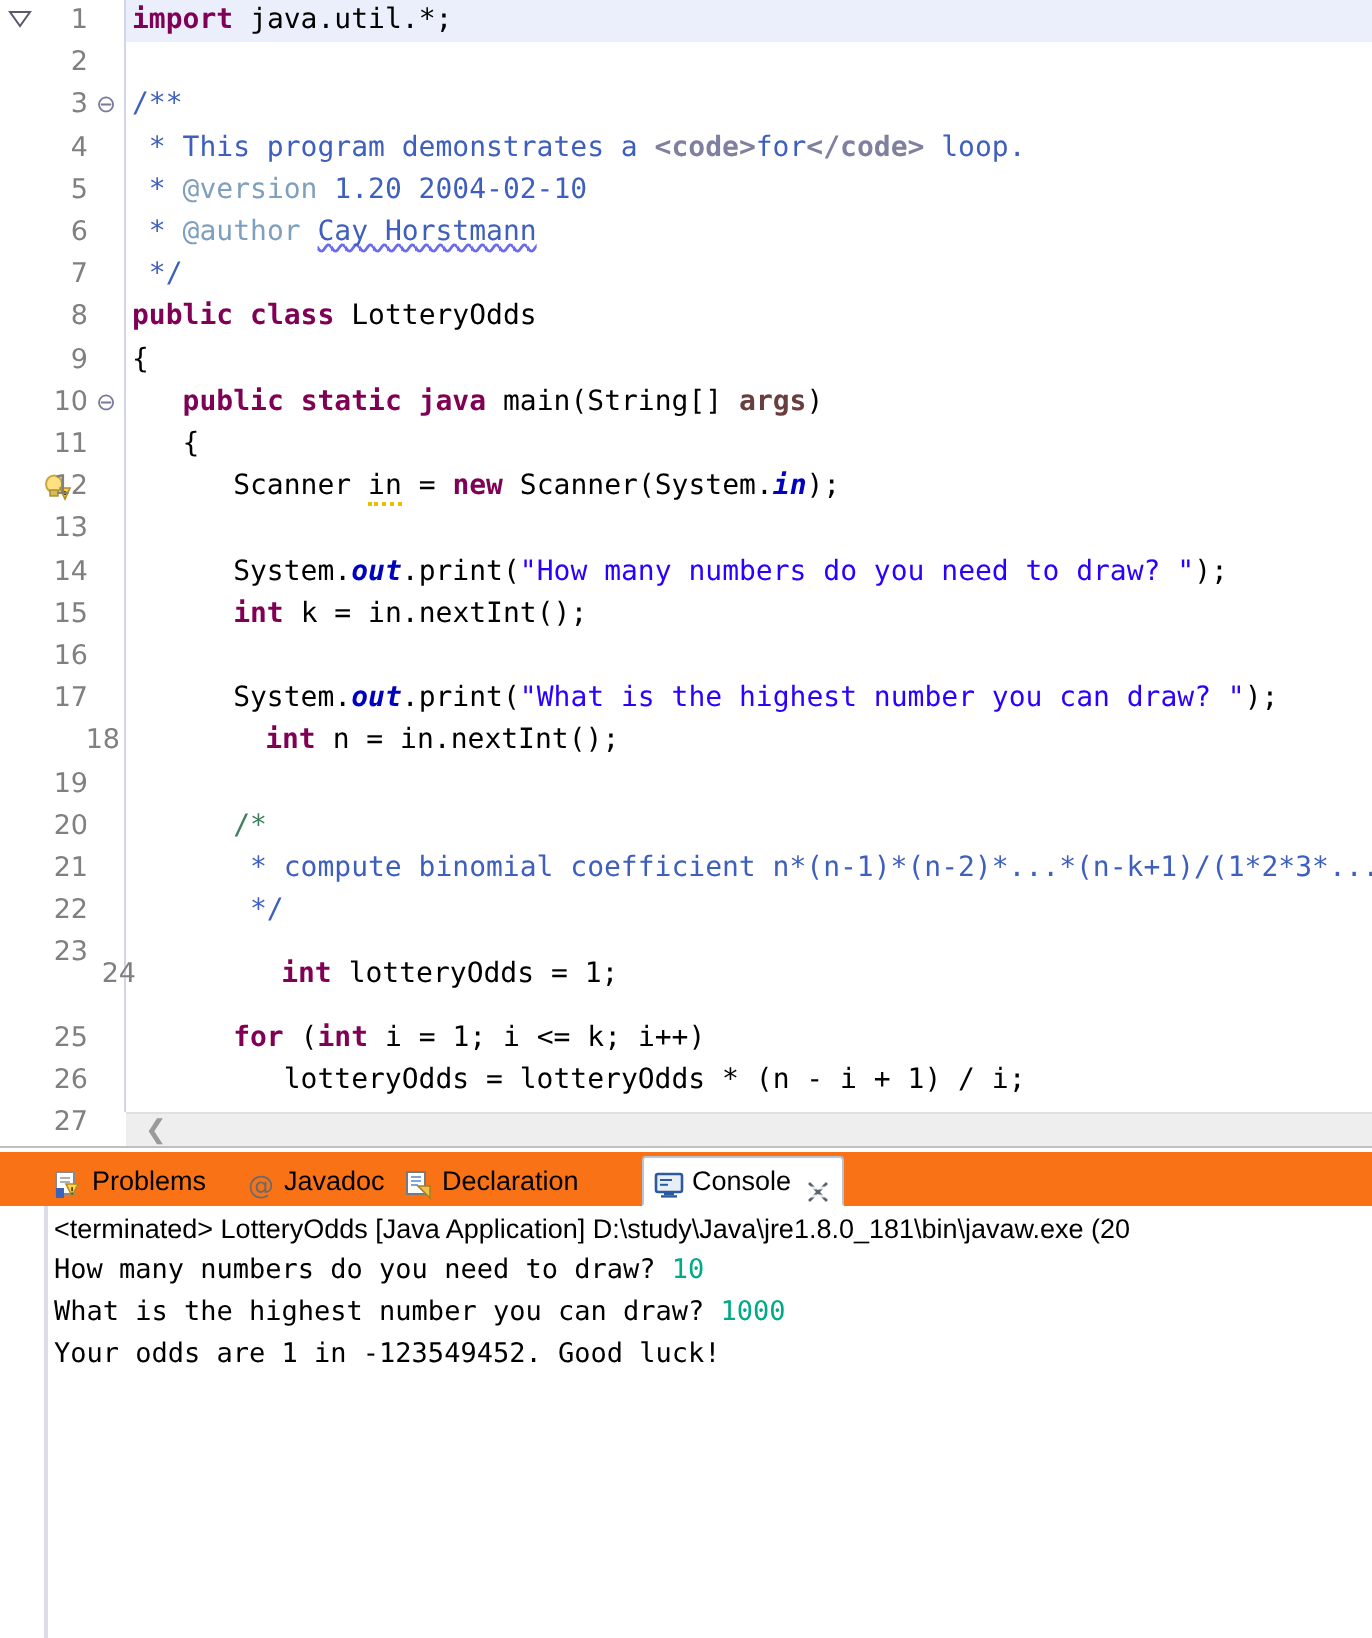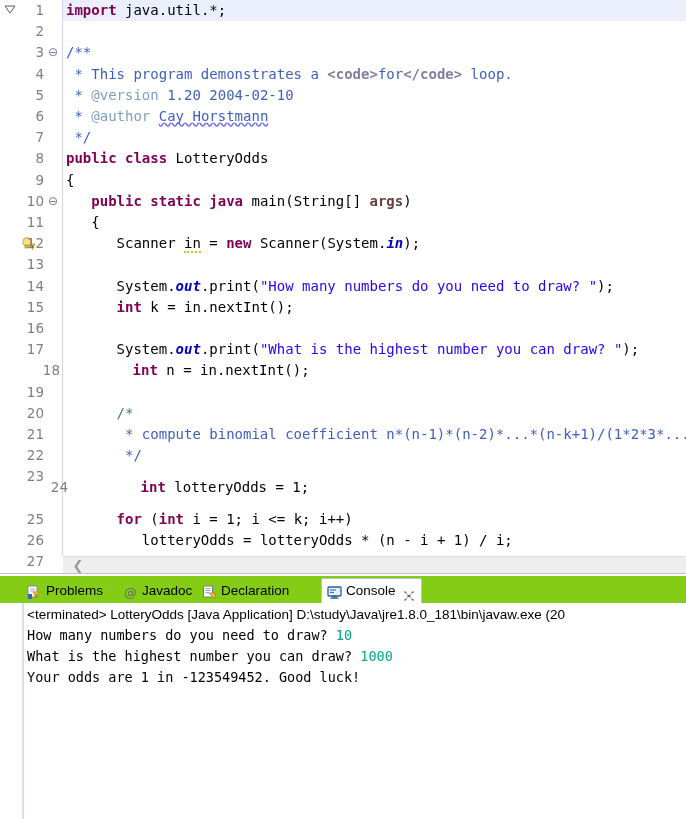--- a/index.html
+++ b/index.html
@@ -121,21 +121,21 @@
 
   
   #bottom-panel {
     position: absolute; left: 0; top: 576px;
     width: 686px; height: 243px;
     background: #ffffff;
   }
   #tabbar {
     position: absolute; left: 0; top: 0;
     width: 686px; height: 27px;
-    background: #84cc16;
+    background: #f97316;
     border-bottom: 1px solid #b6c4d8;
   }
   .tab {
     position: absolute;
     top: 2px;
     height: 25px;
     line-height: 25px;
     padding: 0 6px 0 5px;
     font-size: 13.5px;
     font-family: "Liberation Sans", sans-serif;

